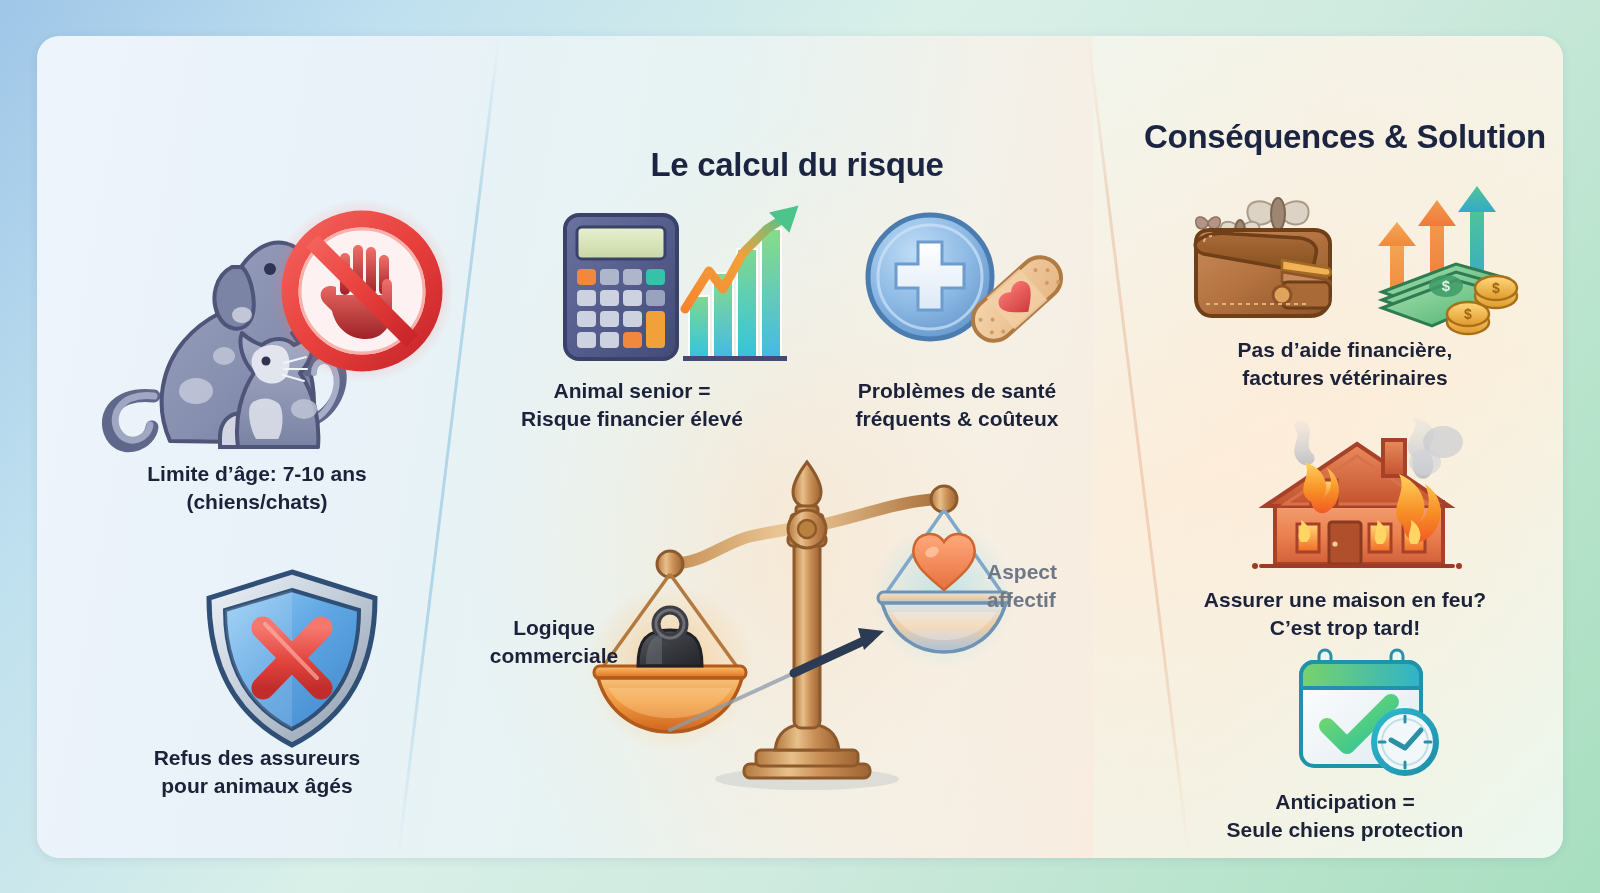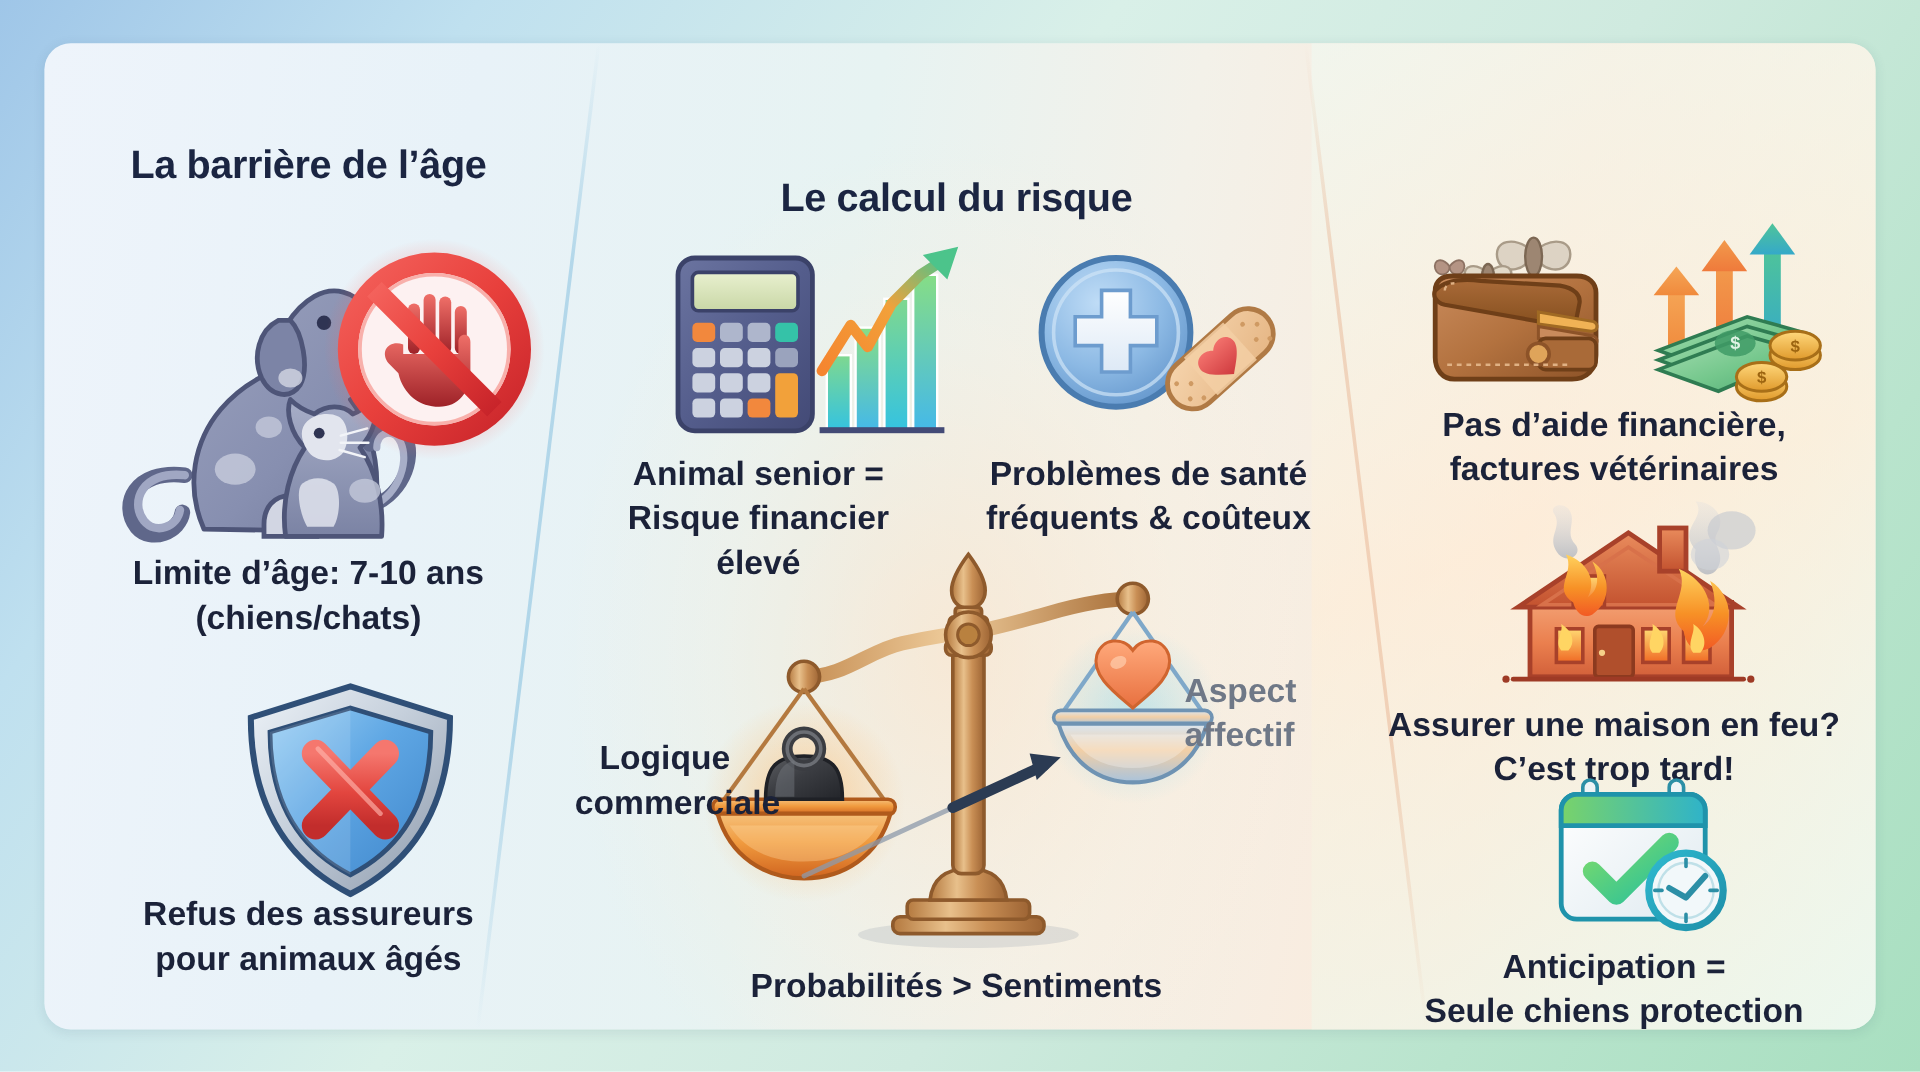--- a/index.html
+++ b/index.html
@@ -67,21 +67,21 @@
     letter-spacing: -0.3px;
     top: 82px;
   }
   .col1 .col-title { top: 82px; }
   .col2 .col-title { top: 82px; margin-top: 28px; }
   .col3 .col-title { top: 82px; }
 
   .caption {
     position: absolute;
     text-align: center;
-    font-size: 28px;
+    font-size: 21px;
     font-weight: bold;
     color: #1b2239;
     line-height: 1.32;
     white-space: pre-line;
   }
   .caption.muted { color: #6f7887; font-weight: bold; }
 
   svg { display: block; overflow: visible; }
   .fig { position: absolute; }
 </style>
@@ -90,21 +90,20 @@
 
 <div id="card">
 
   <div class="wash-mid"></div>
   <div class="wash-right"></div>
   <div class="panel-sep sep1"></div>
   <div class="panel-sep sep2"></div>
 
   <div class="column col1">
 
-    <div class="col-title">La barrière de l’âge</div>
 
     <div class="fig" style="left:35px; top:155px;">
       <svg width="360" height="260" viewBox="0 0 360 260">
         <defs>
           <linearGradient id="dogBody" x1="0" y1="0" x2="1" y2="1">
             <stop offset="0%" stop-color="#9aa1bd"></stop>
             <stop offset="55%" stop-color="#878fb0"></stop>
             <stop offset="100%" stop-color="#6f7798"></stop>
           </linearGradient>
           <linearGradient id="catBody" x1="0" y1="0" x2="0" y2="1">
@@ -440,25 +439,25 @@
           <line x1="182" y1="217" x2="258" y2="182" stroke="#2b3b53" stroke-width="9" stroke-linecap="round"></line>
           <path d="M272 175 L246 172 L252 194 Z" fill="#2b3b53"></path>
         </g>
       </svg>
     </div>
 
     <div class="caption" style="left:22px; top:578px; width:150px;">Logique
 commerciale</div>
     <div class="caption muted" style="left:530px; top:522px; width:130px; text-align:left;">Aspect
 affectif</div>
-    <div class="caption" style="left:0; top:768px; width:680px;">Probabilités &gt; Sentiments</div>
   </div>
 
   <div class="column col3">
 
+    <div class="col-title">Conséquences &amp; Solution</div>
 
     <div class="fig" style="left:55px; top:148px;">
       <svg width="330" height="150" viewBox="0 0 330 150">
         <defs>
           <linearGradient id="walletG" x1="0" y1="0" x2="1" y2="1">
             <stop offset="0%" stop-color="#c98b5c"></stop>
             <stop offset="50%" stop-color="#b3723f"></stop>
             <stop offset="100%" stop-color="#8d5328"></stop>
           </linearGradient>
           <linearGradient id="walletFlap" x1="0" y1="0" x2="0" y2="1">

